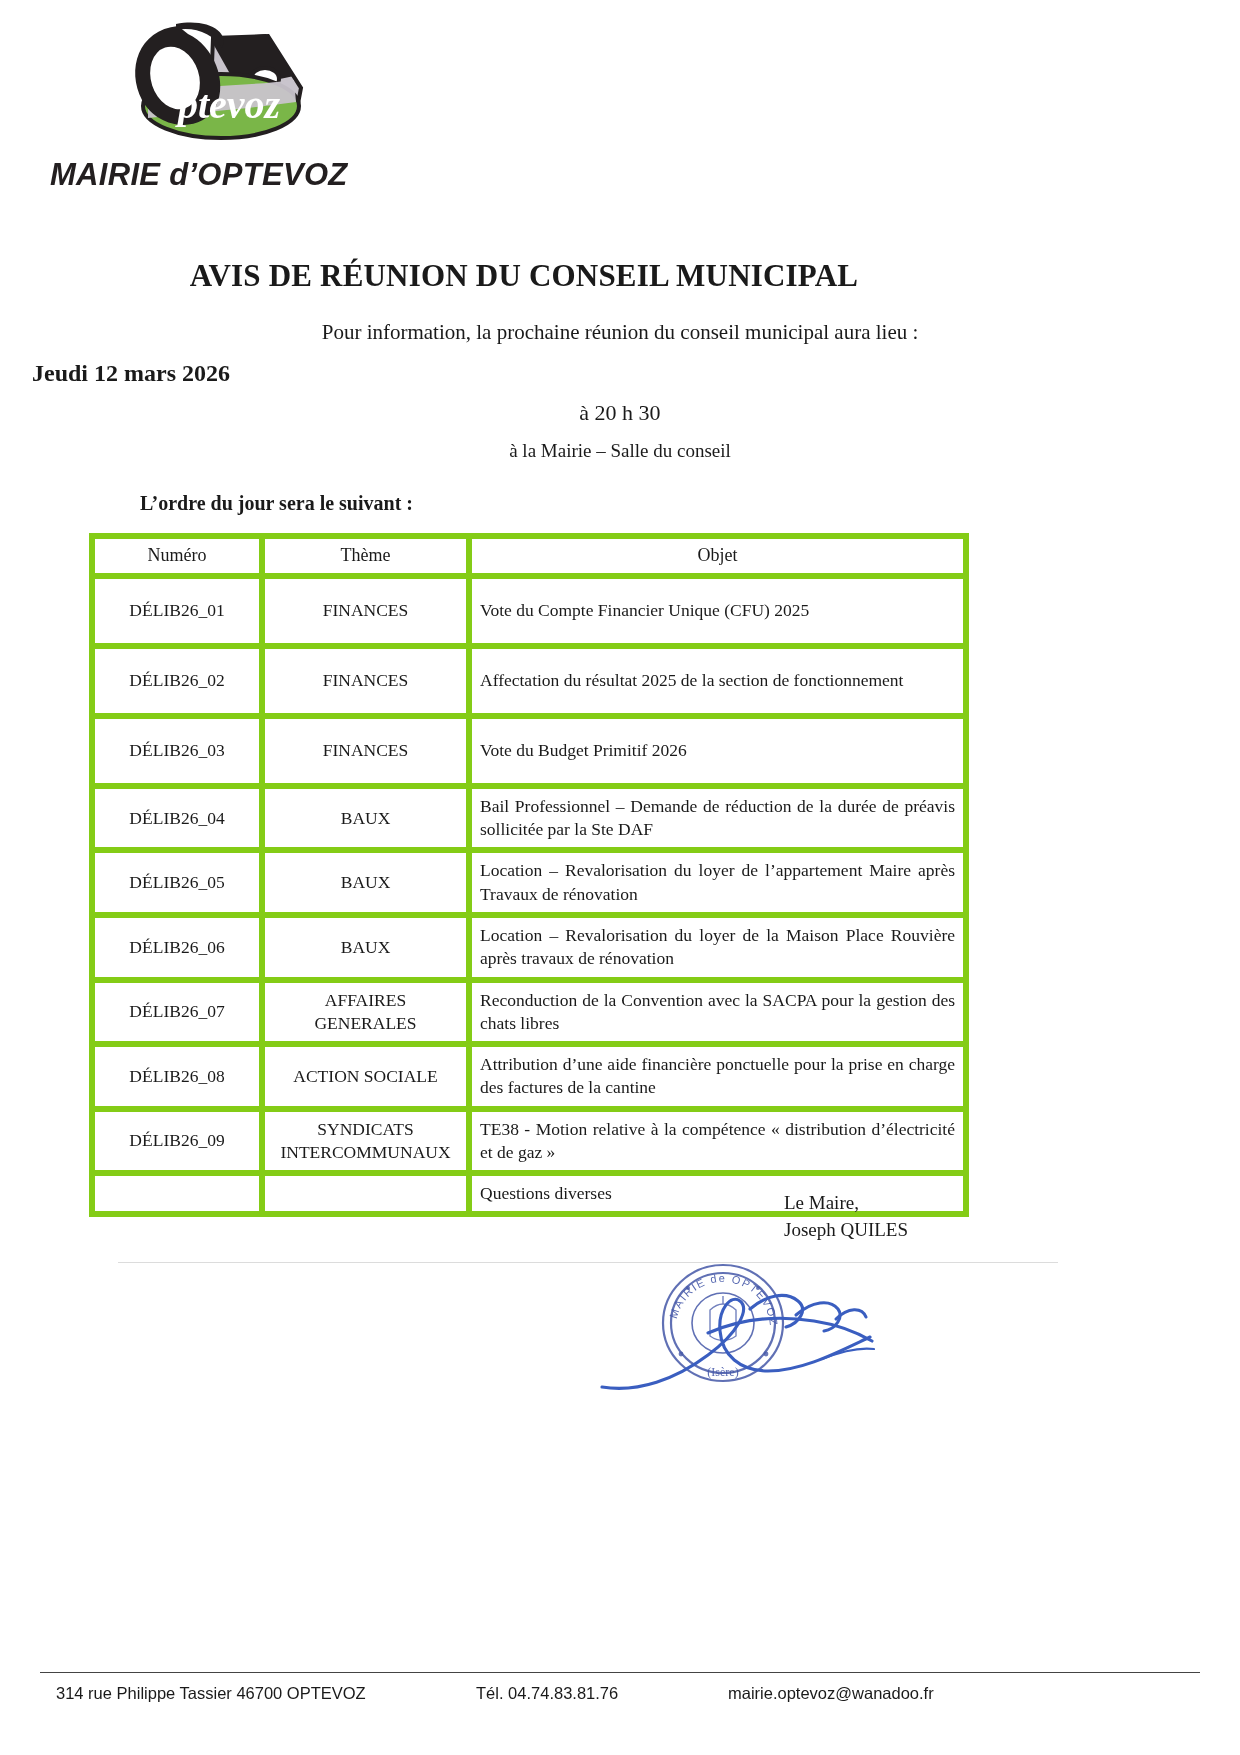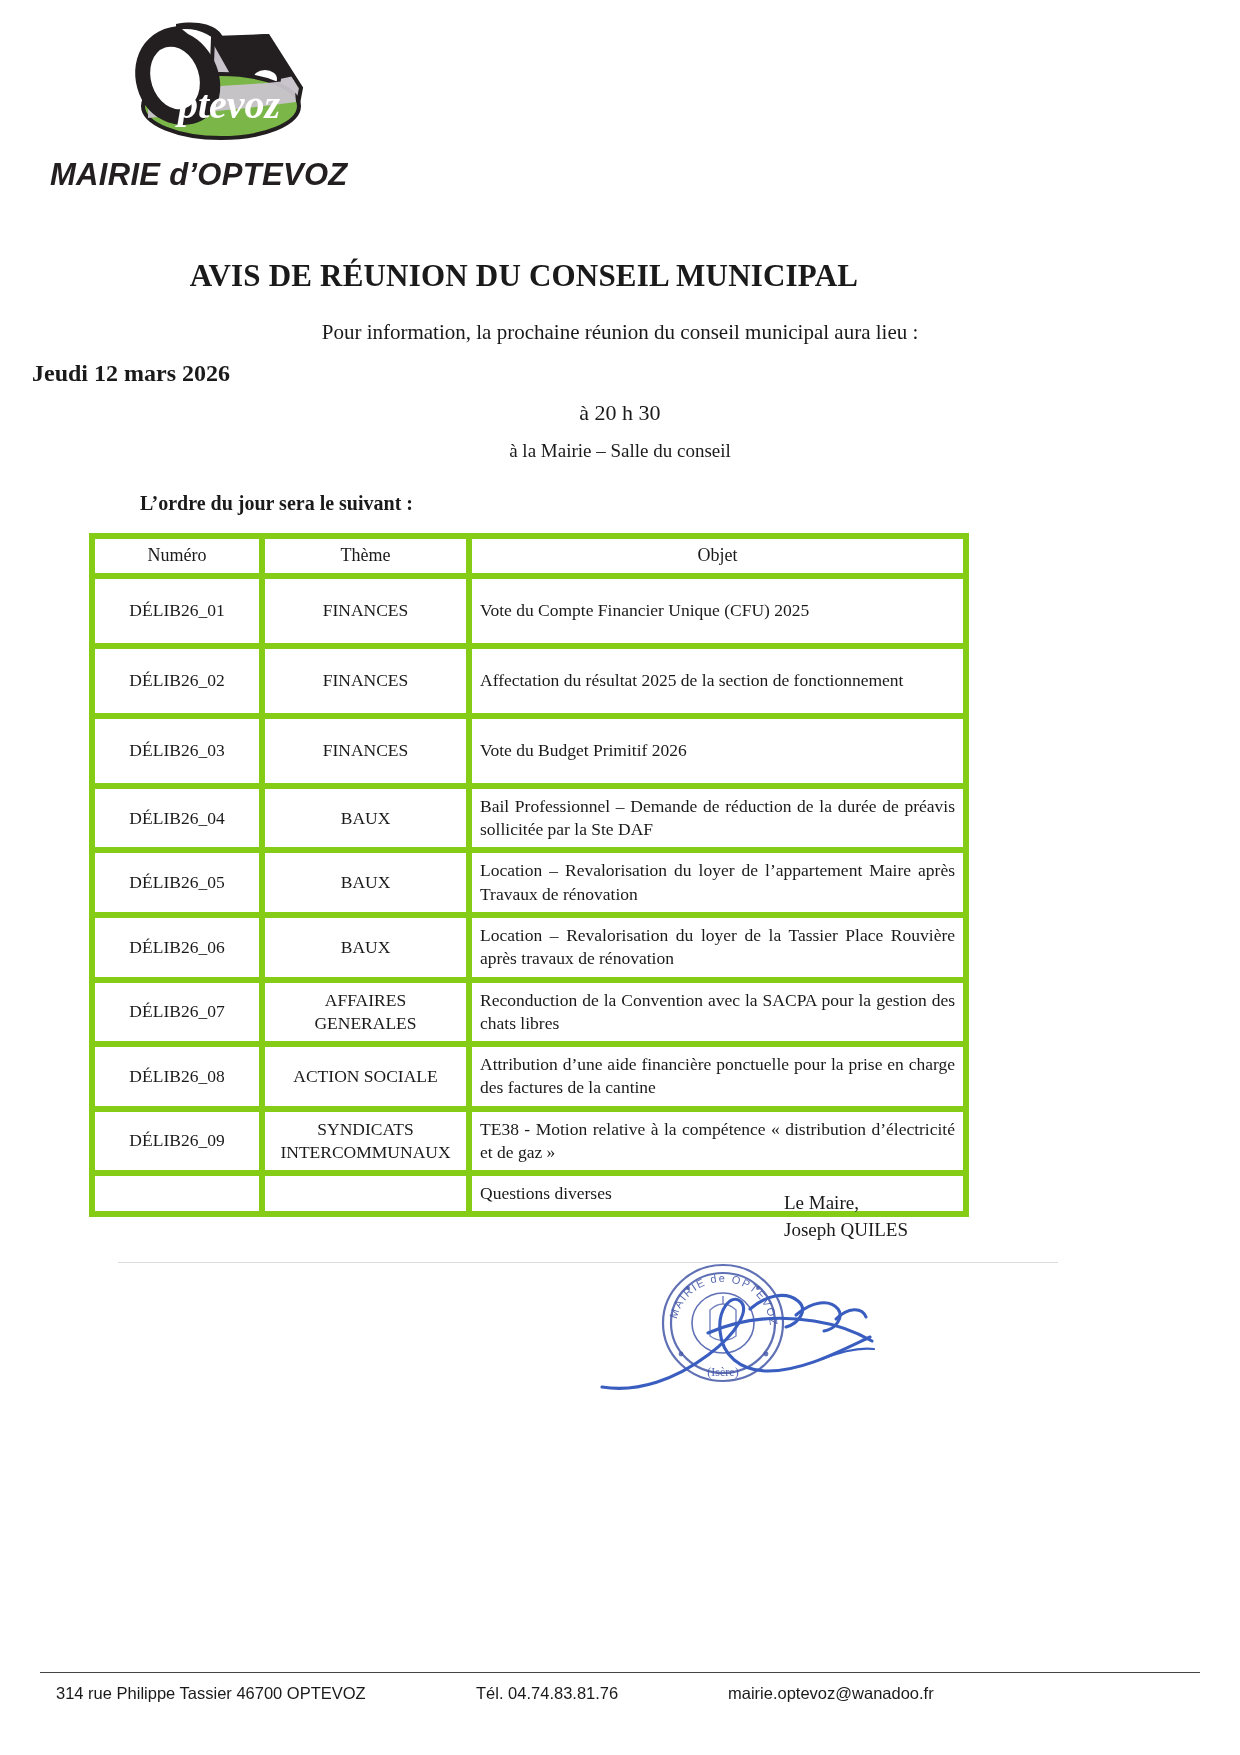--- a/index.html
+++ b/index.html
@@ -165,21 +165,21 @@
         <td class="col-objet cell-objet">Bail Professionnel – Demande de réduction de la durée de préavis sollicitée par la Ste DAF</td>
       </tr>
       <tr class="r-two">
         <td class="col-num">DÉLIB26_05</td>
         <td class="col-theme">BAUX</td>
         <td class="col-objet cell-objet">Location – Revalorisation du loyer de l’appartement Maire après Travaux de rénovation</td>
       </tr>
       <tr class="r-two">
         <td class="col-num">DÉLIB26_06</td>
         <td class="col-theme">BAUX</td>
-        <td class="col-objet cell-objet">Location – Revalorisation du loyer de la Tassier Place Rouvière après travaux de rénovation</td>
+        <td class="col-objet cell-objet">Location – Revalorisation du loyer de la Maison Place Rouvière après travaux de rénovation</td>
       </tr>
       <tr class="r-two">
         <td class="col-num">DÉLIB26_07</td>
         <td class="col-theme">AFFAIRES GENERALES</td>
         <td class="col-objet cell-objet">Reconduction de la Convention avec la SACPA pour la gestion des chats libres</td>
       </tr>
       <tr class="r-two">
         <td class="col-num">DÉLIB26_08</td>
         <td class="col-theme">ACTION SOCIALE</td>
         <td class="col-objet cell-objet">Attribution d’une aide financière ponctuelle pour la prise en charge des factures de la cantine</td>

